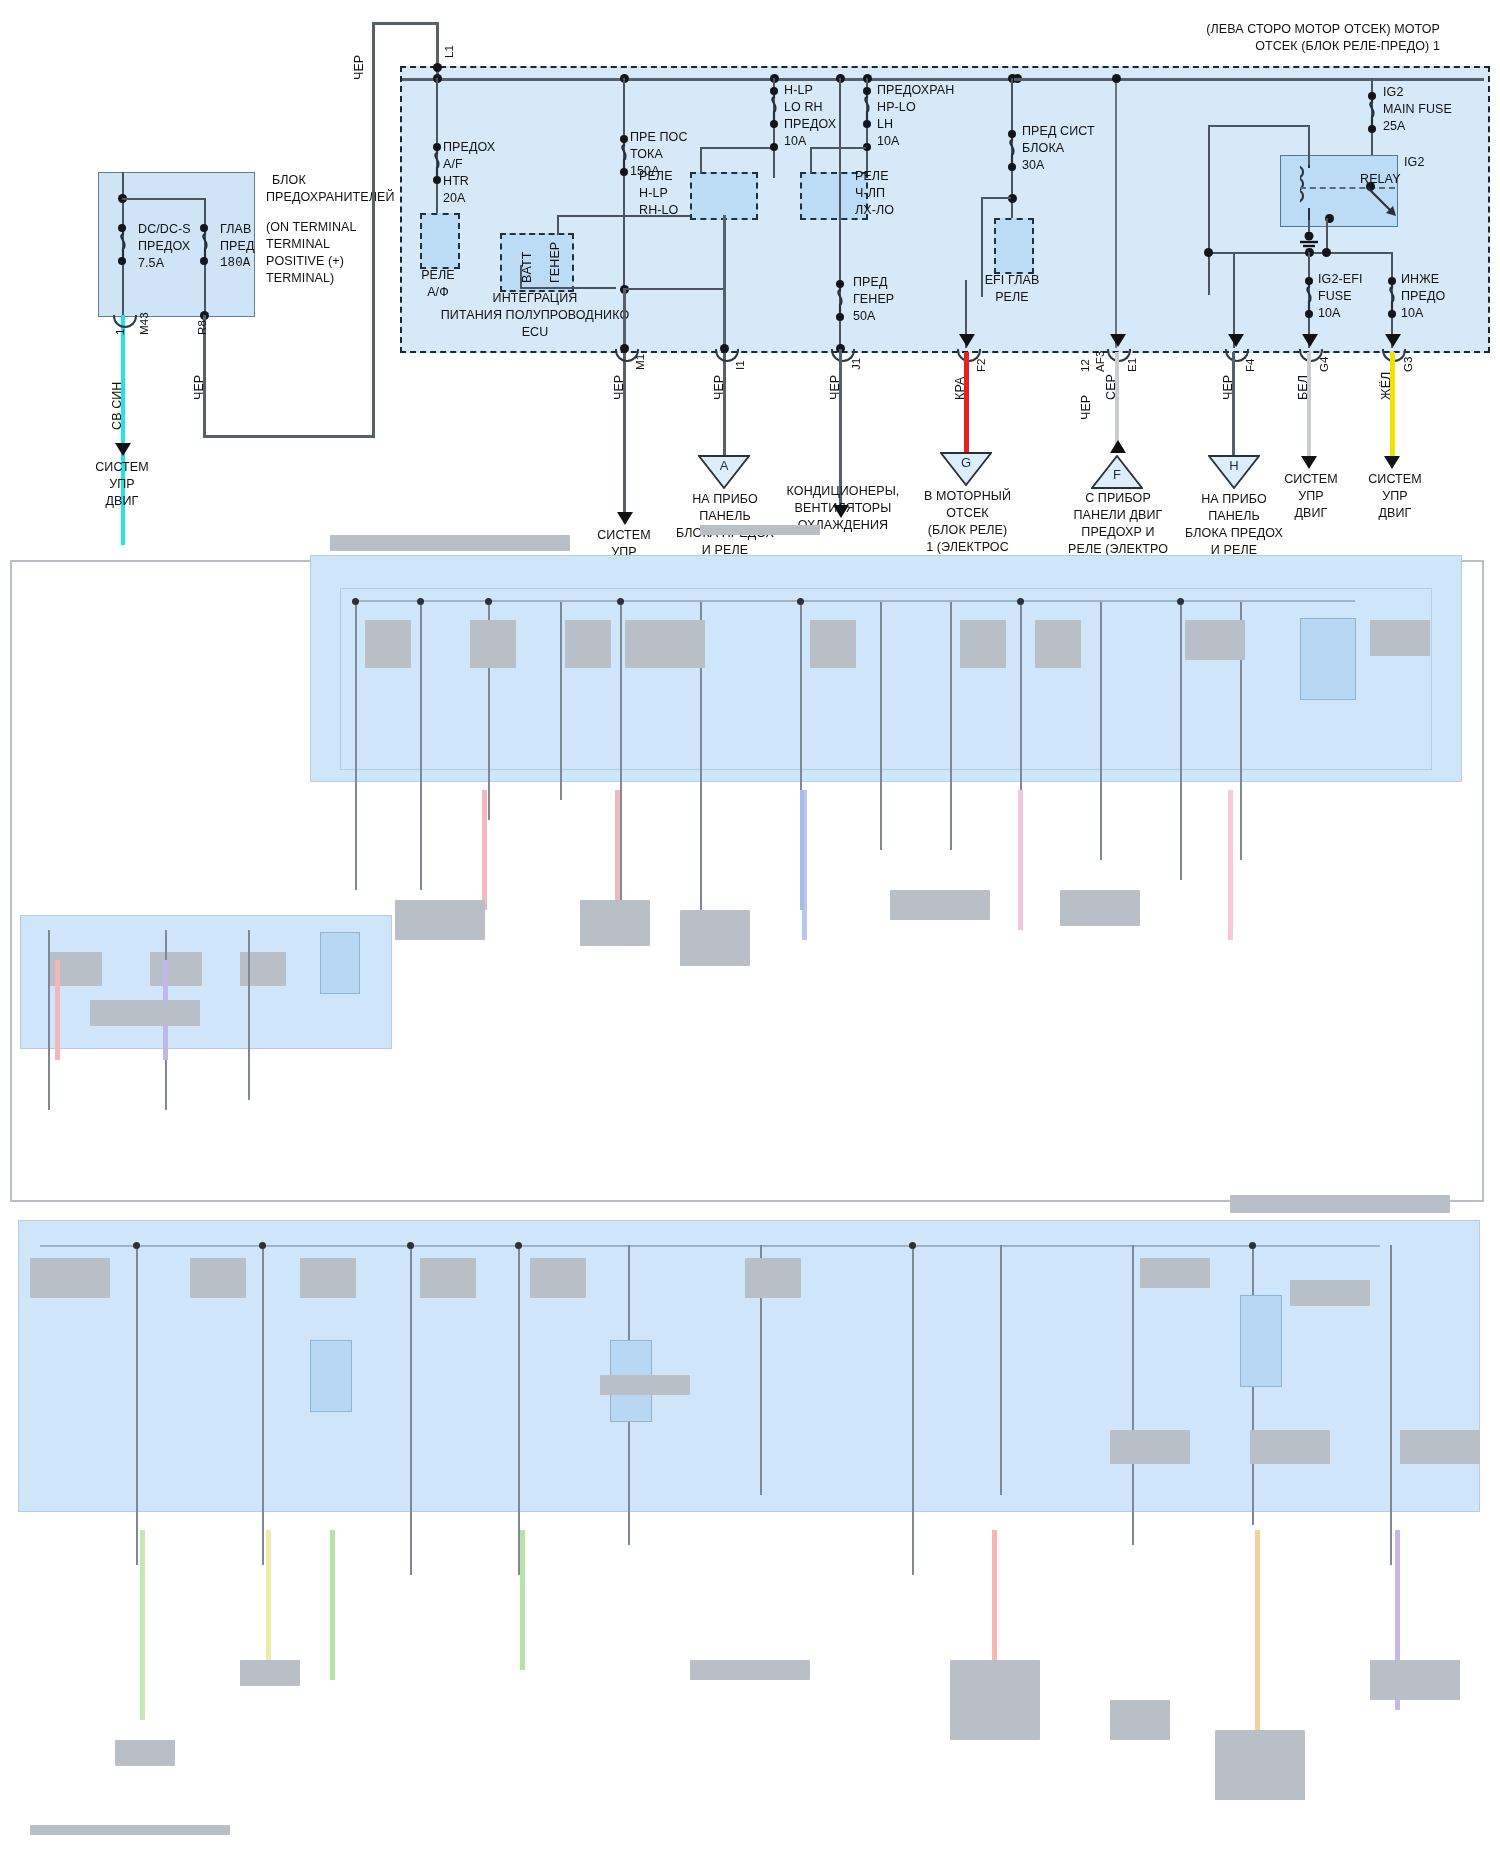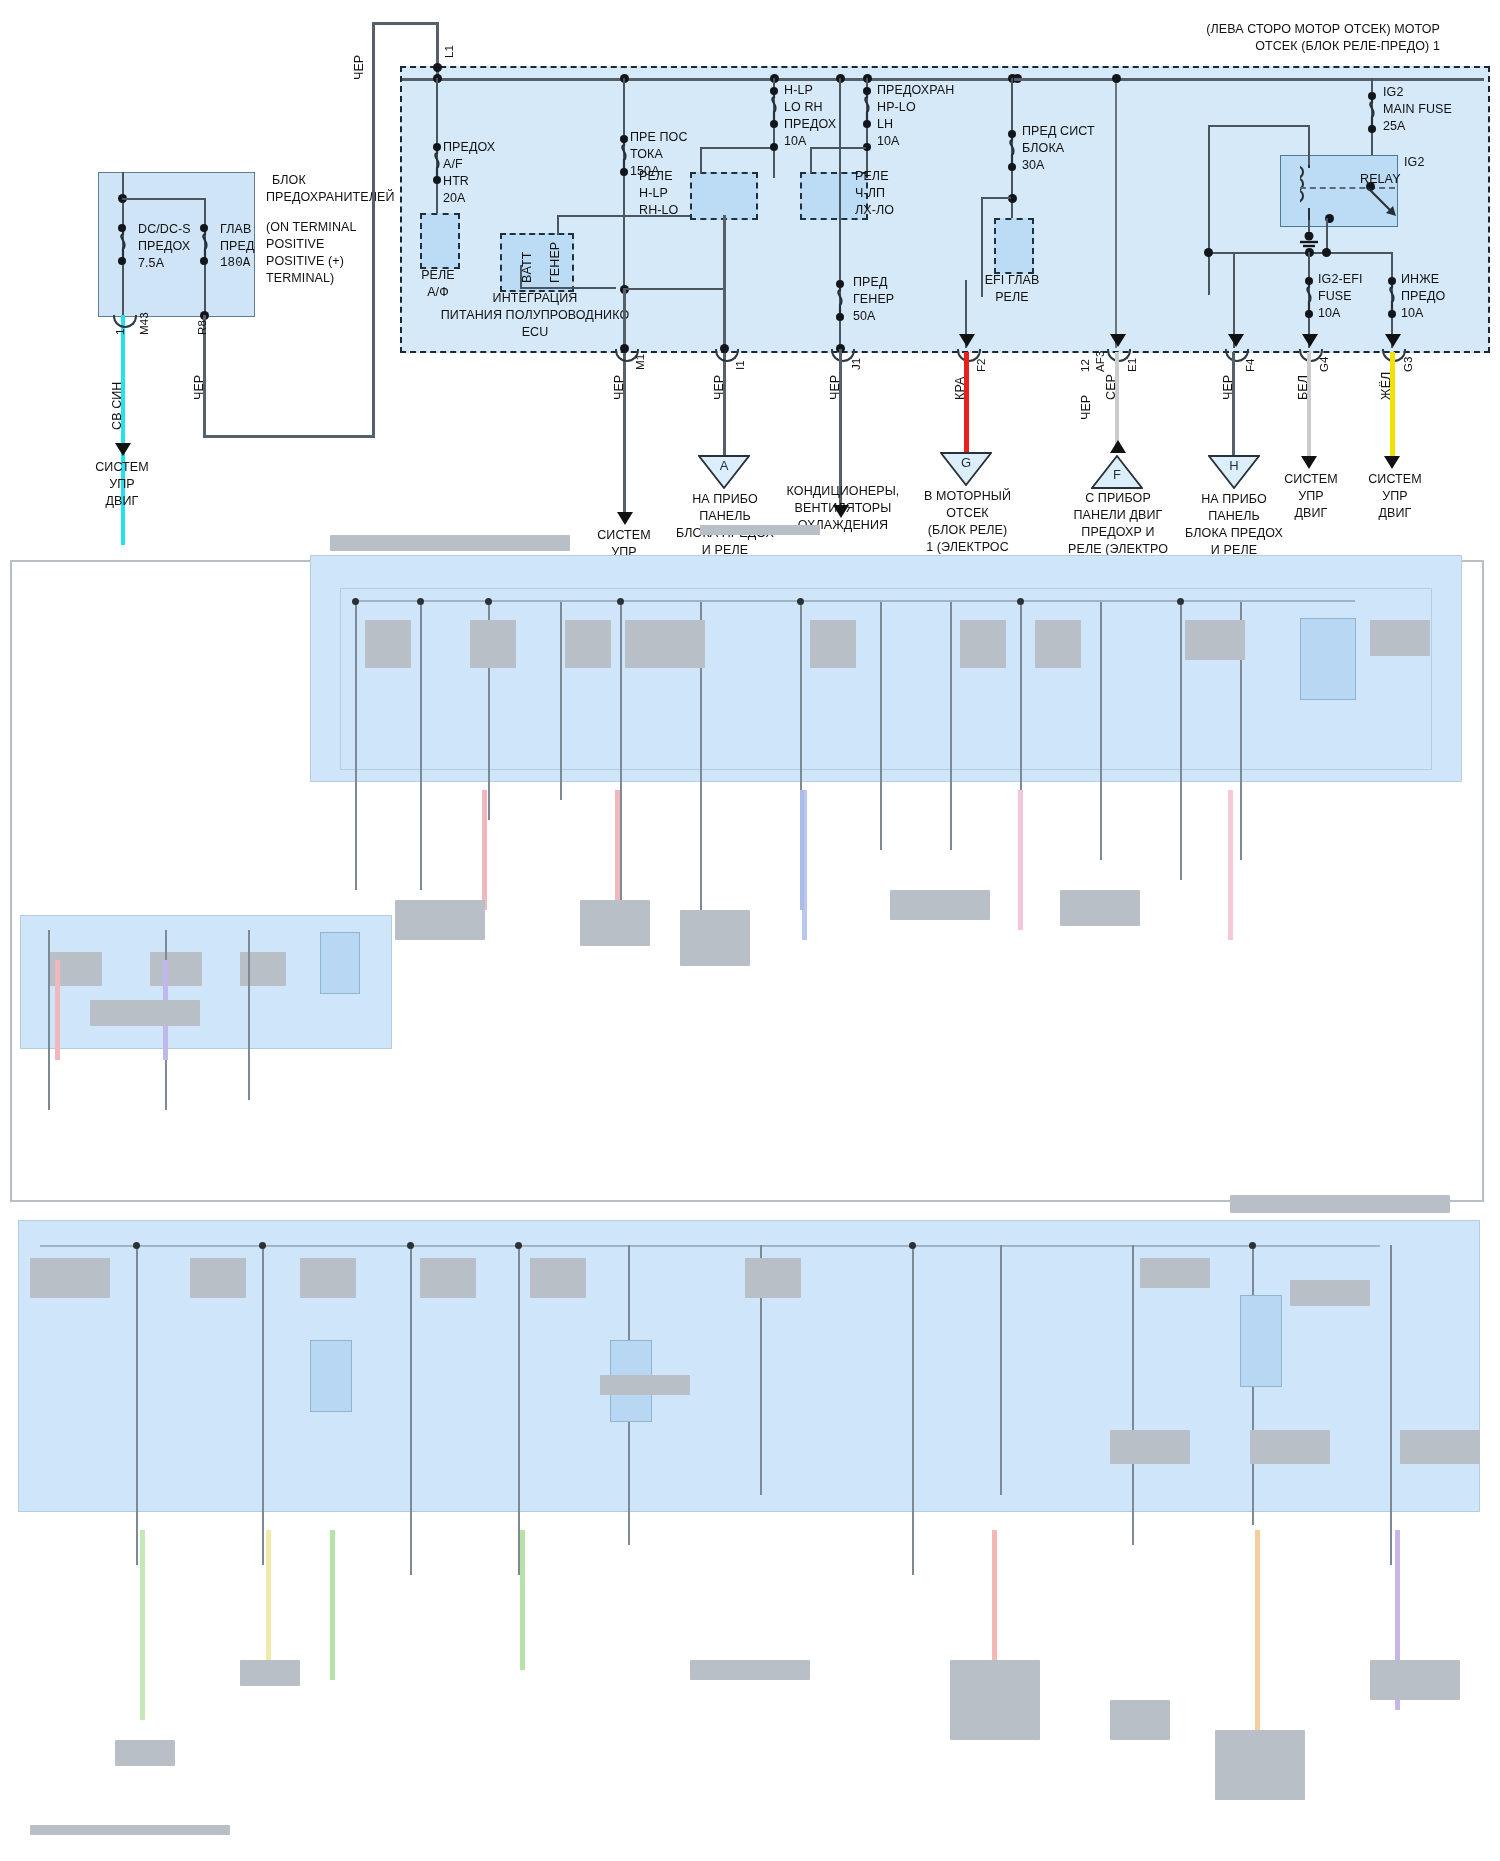--- a/index.html
+++ b/index.html
@@ -65,21 +65,21 @@
   <div class="txt t12" style="left:1030px;top:22px;width:410px;text-align:right;">(ЛЕВА СТОРО МОТОР ОТСЕК) МОТОР</div>
   <div class="txt t12" style="left:1030px;top:39px;width:410px;text-align:right;">ОТСЕК (БЛОК РЕЛЕ-ПРЕДО) 1</div>
 
   <div class="zone" style="left:400px;top:66px;width:1086px;height:283px;"></div>
 
   <div class="panel" style="left:98px;top:172px;width:155px;height:143px;"></div>
 
   <div class="txt t12" style="left:266px;top:173px;margin-left:6px;">БЛОК</div>
   <div class="txt t12" style="left:266px;top:190px;">ПРЕДОХРАНИТЕЛЕЙ</div>
   <div class="txt t12" style="left:266px;top:220px;">(ON TERMINAL</div>
-  <div class="txt t12" style="left:266px;top:237px;">POSITIVE</div>
+  <div class="txt t12" style="left:266px;top:237px;">TERMINAL</div>
   <div class="txt t12" style="left:266px;top:254px;">POSITIVE (+)</div>
   <div class="txt t12" style="left:266px;top:271px;">TERMINAL)</div>
 
   <div class="wire wv" style="left:122px;top:172px;height:144px;"></div>
   <div class="dot" style="left:118px;top:194px;"></div>
   <div class="wire wh" style="left:122px;top:198px;width:83px;"></div>
   <div class="wire wv" style="left:204px;top:198px;height:118px;"></div>
 
   <div class="fuse" style="left:116px;top:227px;">
     <svg width="14" height="34" viewBox="0 0 14 34">

